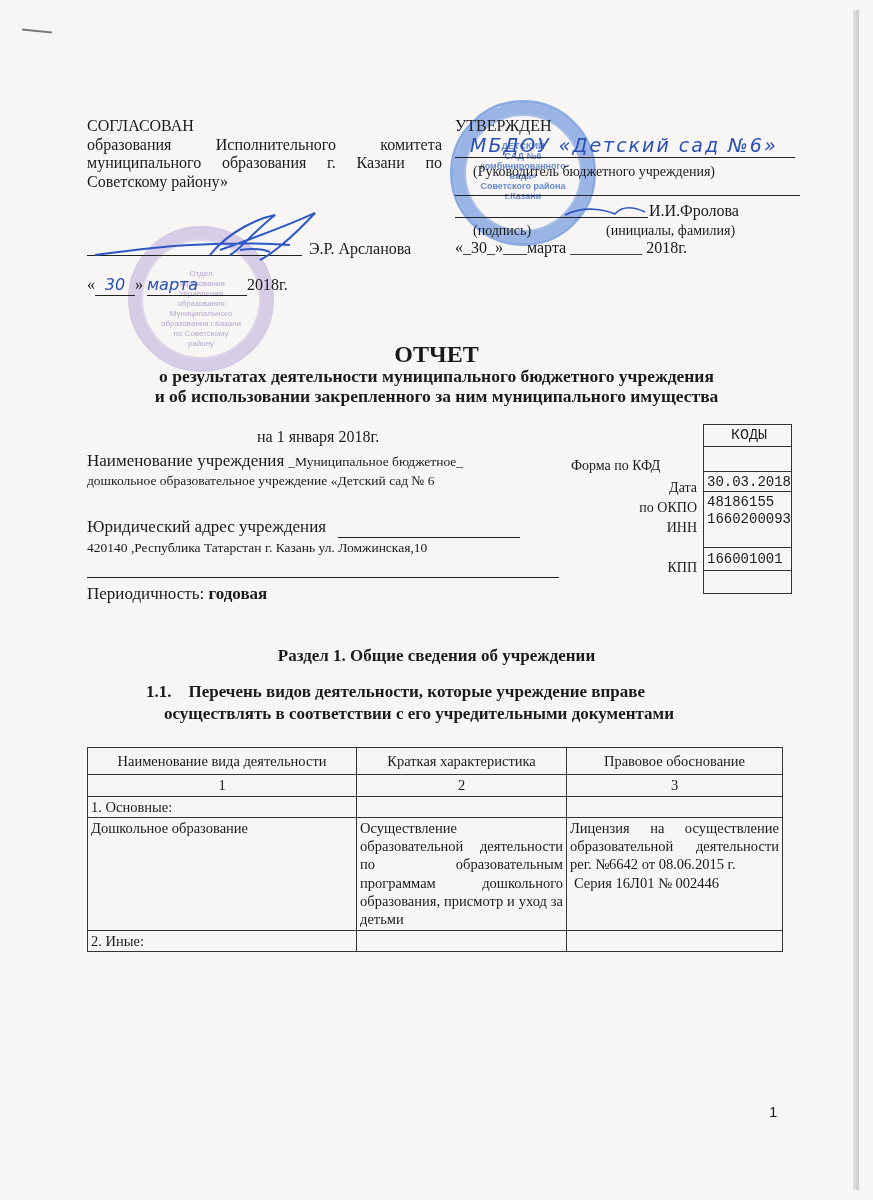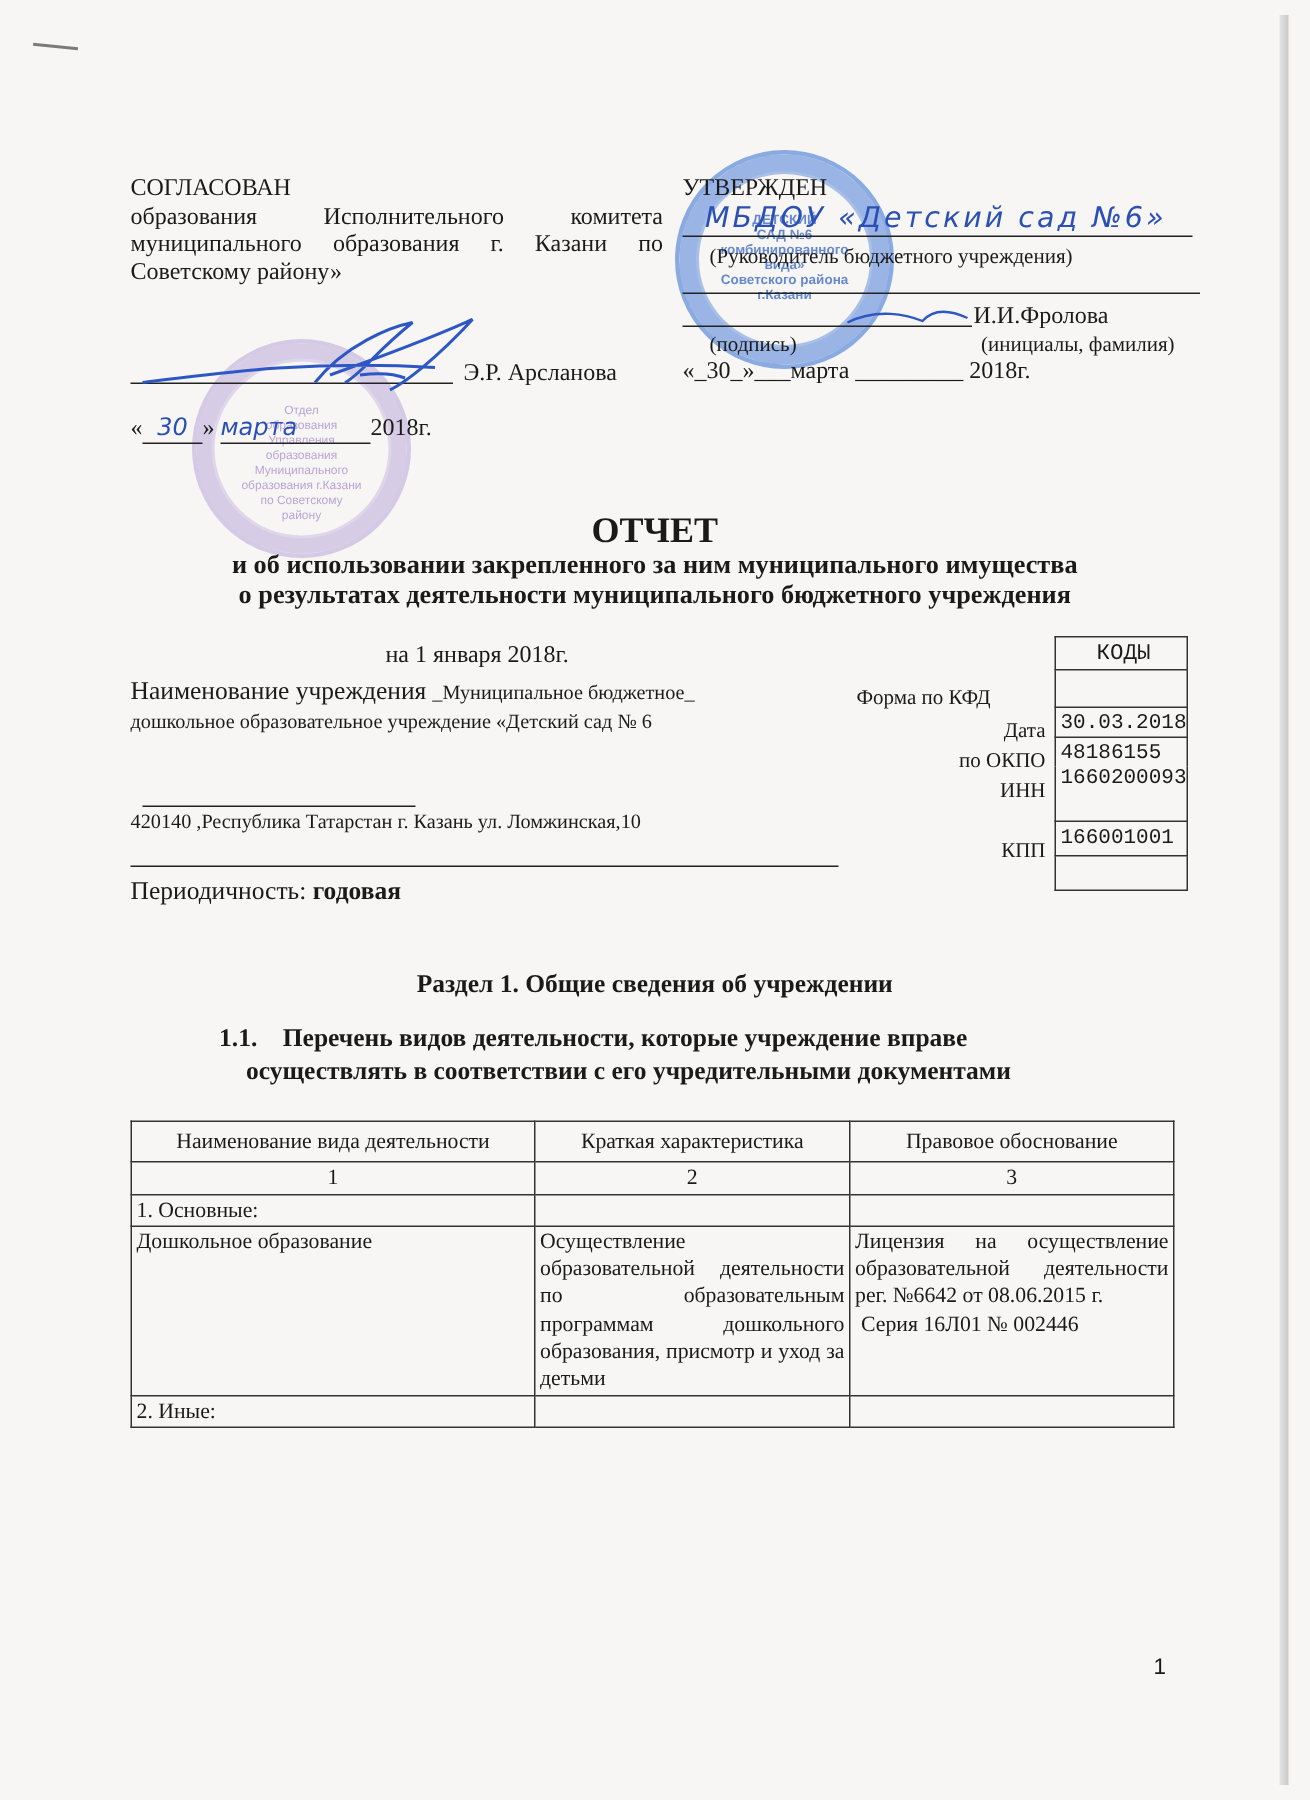--- a/index.html
+++ b/index.html
@@ -88,36 +88,37 @@
 <div class="abs hand" style="left:470px; top:134px; width:320px; font-size:19px; letter-spacing:2px;">МБДОУ «Детский сад №6»</div>
 <div class="abs" style="left:455px; top:157px; width:340px; border-bottom:1px solid #222;"></div>
 <div class="abs t14" style="left:473px; top:163px;">(Руководитель бюджетного учреждения)</div>
 <div class="abs" style="left:455px; top:195px; width:345px; border-bottom:1px solid #222;"></div>
 <div class="abs" style="left:455px; top:217px; width:193px; border-bottom:1px solid #222;"></div>
 <svg class="sig" style="left:560px; top:200px;" width="90" height="25">
   <path d="M5 15 C25 5, 45 10, 55 14 C62 6, 72 6, 85 12" stroke="#2d57c5" stroke-width="1.6" fill="none"></path>
 </svg>
 <div class="abs t16" style="left:649px; top:202px;">И.И.Фролова</div>
 <div class="abs t14" style="left:473px; top:222px;">(подпись)</div>
-<div class="abs t14" style="left:606px; top:222px;margin-left:48px;">(инициалы, фамилия)</div>
+<div class="abs t14" style="left:606px; top:222px;">(инициалы, фамилия)</div>
 <div class="abs t16" style="left:455px; top:239px; white-space:nowrap;">«_30_»___марта _________ 2018г.</div>
 
 <div class="abs center" style="top:341px; text-align:center; font-weight:bold; font-size:24px;">ОТЧЕТ</div>
 <div class="abs center" style="top:366px; text-align:center; font-weight:bold; font-size:17.5px; line-height:20px; font-family:'Liberation Sans Narrow','Liberation Serif',serif;">
+  <div>о результатах деятельности муниципального бюджетного учреждения</div>
   <div>и об использовании закрепленного за ним муниципального имущества</div>
-  <div>о результатах деятельности муниципального бюджетного учреждения</div>
 </div>
 
 <div class="abs" style="left:257px; top:428px; font-size:16px;">на 1 января 2018г.</div>
 
 <div class="abs" style="left:87px; top:451px; width:470px; white-space:nowrap;">
   <div><span style="font-size:17px;">Наименование учреждения</span>&nbsp;<span style="font-size:13.5px;">_Муниципальное бюджетное_</span></div>
   <div style="font-size:13.5px; line-height:19px;">дошкольное образовательное учреждение «Детский сад № 6</div>
 </div>
 <div class="abs" style="left:87px; top:517px; font-size:17px; white-space:nowrap;">
+  <span>Юридический адрес учреждения</span>
   <span class="uline" style="width:182px; margin-left:8px;">&nbsp;</span>
 </div>
 <div class="abs" style="left:87px; top:540px; font-size:13.5px;">420140 ,Республика Татарстан г. Казань ул. Ломжинская,10</div>
 <div class="abs" style="left:87px; top:577px; width:472px; border-bottom:1px solid #222;"></div>
 <div class="abs" style="left:87px; top:584px; font-size:17px;">
   <span>Периодичность:</span>
   <b>годовая</b>
 </div>
 
 <div class="code-label" style="top:458px; right:0; left:571px; text-align:left;">Форма по КФД</div>

